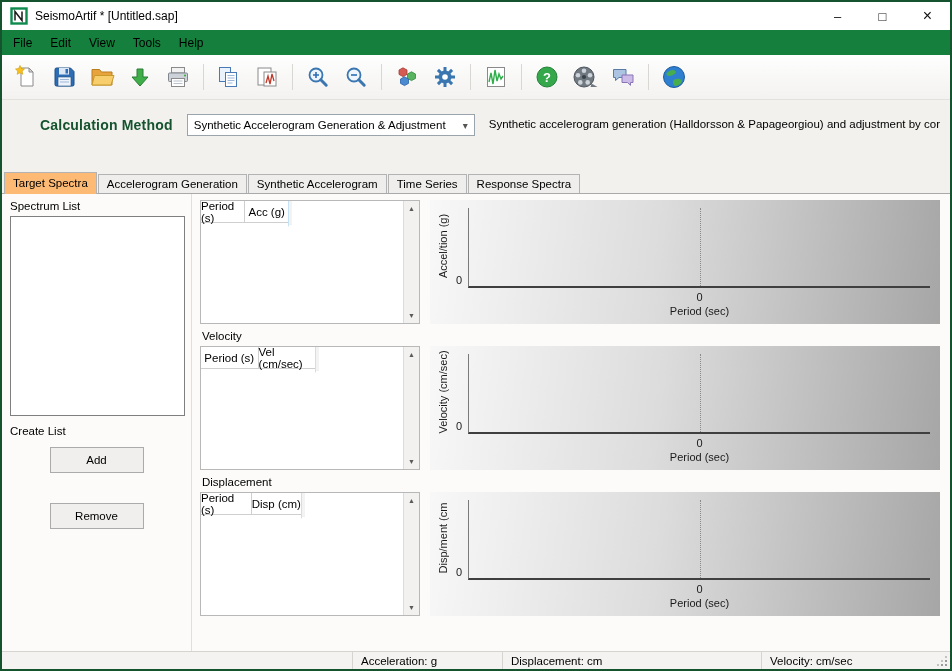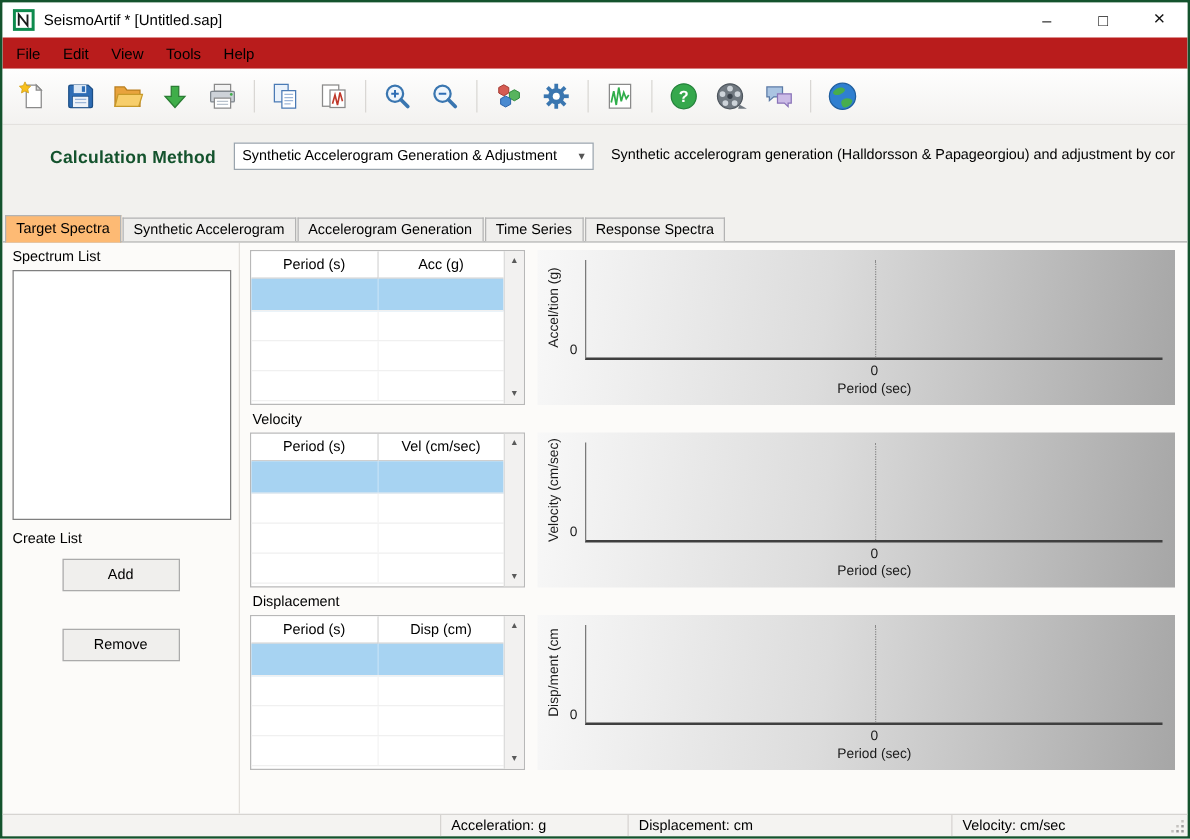--- a/index.html
+++ b/index.html
@@ -8,21 +8,21 @@
   .window { width: 952px; height: 671px; border: 2px solid #14532d; background:#fff; display:flex; flex-direction:column; overflow:hidden; }
 
   
   .titlebar { height: 28px; display:flex; align-items:center; padding-left:8px; background:#fff; flex:none; }
   .app-icon { width:18px; height:18px; margin-right:7px; flex:none; }
   .title-text { font-size:12px; }
   .win-controls { margin-left:auto; display:flex; height:100%; }
   .wc { width:45px; height:100%; display:flex; align-items:center; justify-content:center; font-size:13px; color:#111; cursor:default; }
 
   
-  .menubar { height:25px; display:flex; align-items:center; padding-left:2px; background:#b91c1c; flex:none; }
+  .menubar { height:25px; display:flex; align-items:center; padding-left:2px; background:#15803d; flex:none; }
   .menu-item { padding:4px 9px; font-size:12px; }
 
   
   .toolbar { height:45px; flex:none; display:flex; align-items:center; gap:6px; padding:0 8px; background:linear-gradient(#fefefe,#f3f2f0); border-bottom:1px solid #e3e1de; }
   .tbtn { width:32px; height:34px; border:none; background:transparent; display:flex; align-items:center; justify-content:center; padding:0; }
   .tsep { width:1px; height:26px; background:#d9d7d4; margin:0 3px; flex:none; }
 
   
   .calcbar { height:72px; flex:none; background:#f2f1ee; padding:14px 10px 0 38px; display:flex; align-items:flex-start; gap:14px; overflow:hidden; }
   .calc-label { font-size:14px; font-weight:bold; color:#14532d; margin-top:3px; white-space:nowrap; flex:none; letter-spacing:.2px; }
@@ -46,21 +46,21 @@
   .btn { width:94px; height:26px; margin:8px auto 0; background:#f0efed; border:1px solid #ababab; font-size:11.5px; color:#000; }
   .btn.remove { margin-top:30px; }
 
   .rightpanel { flex:1; padding:6px 10px 0 8px; display:flex; flex-direction:column; overflow:hidden; }
   .section { margin-bottom:6px; }
   .sec-label { font-size:11.5px; margin:0 0 4px 2px; }
   .sec-body { display:flex; height:124px; }
 
   
   .ttable { width:220px; flex:none; background:#fff; border:1px solid #b8b8b8; display:flex; }
-  .tmain { flex:1; display:flex; flex-direction:column; overflow:hidden; }
+  .tmain { flex:1; display:flex; flex-direction:row; overflow:hidden; }
   .thead { display:flex; height:22px; flex:none; }
   .th { flex:1; display:flex; align-items:center; justify-content:center; font-size:11.5px; background:#fff; border-bottom:1px solid #cfcfcf; border-right:1px solid #cfcfcf; }
   .th:last-child { border-right:none; }
   .trow { height:24px; flex:none; display:flex; border-bottom:1px solid #f0f0f0; }
   .trow.selected { height:26px; background:#a7d3f2; }
   .td { flex:1; }
   .td + .td { border-left:1px solid #f3f3f3; }
   .trow.selected .td + .td { border-left:1px solid rgba(255,255,255,.35); }
   .vscroll { width:16px; flex:none; background:#f2f1f0; border-left:1px solid #dcdcdc; display:flex; flex-direction:column; }
   .sb-btn { height:15px; flex:none; display:flex; align-items:center; justify-content:center; font-size:7px; color:#5a5a5a; }
@@ -248,22 +248,22 @@
     <span class="calc-label">Calculation Method</span>
     <div class="dropdown">
       <span class="dd-value">Synthetic Accelerogram Generation &amp; Adjustment</span>
       <span class="dd-arrow">▾</span>
     </div>
     <span class="calc-desc">Synthetic accelerogram generation (Halldorsson &amp; Papageorgiou) and adjustment by correcti</span>
   </div>
 
   <div class="tabstrip">
     <span class="tab active">Target Spectra</span>
+    <span class="tab">Accelerogram Generation</span>
     <span class="tab">Synthetic Accelerogram</span>
-    <span class="tab">Accelerogram Generation</span>
     <span class="tab">Time Series</span>
     <span class="tab">Response Spectra</span>
   </div>
 
   <div class="content">
 
     <div class="leftpanel">
       <div class="group-label">Spectrum List</div>
       <div class="listbox"></div>
       <div class="create-label">Create List</div>

